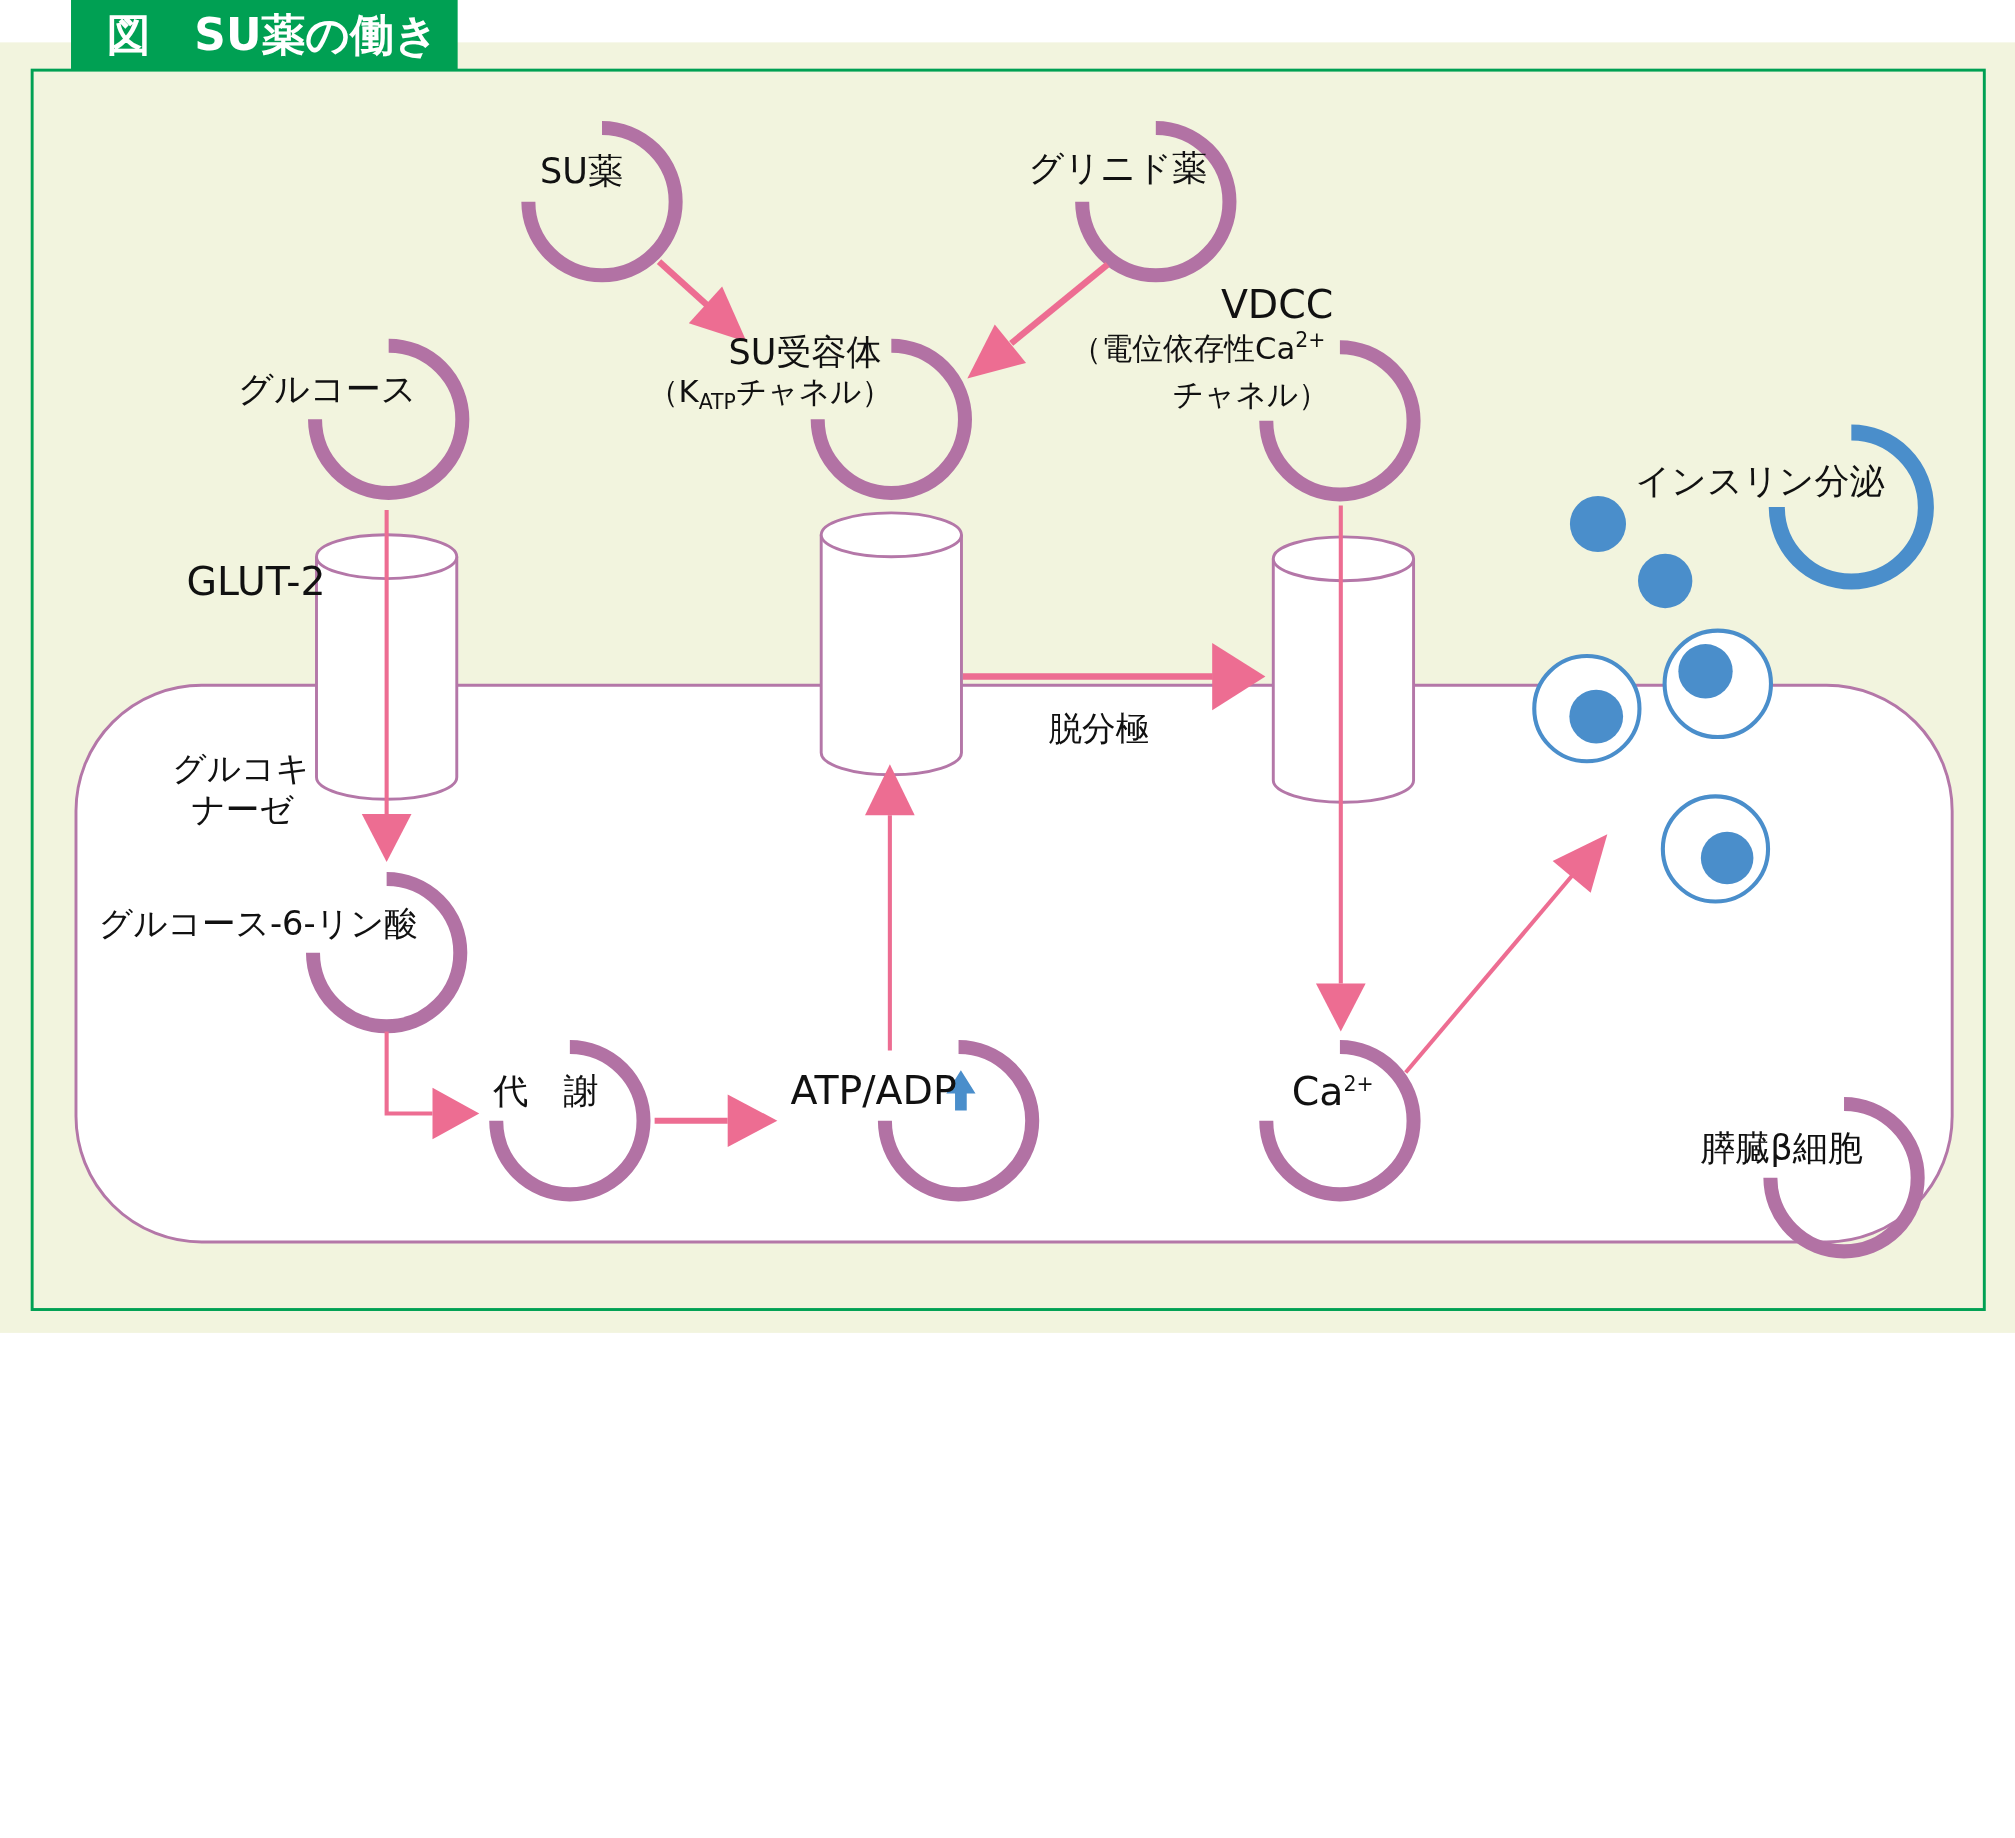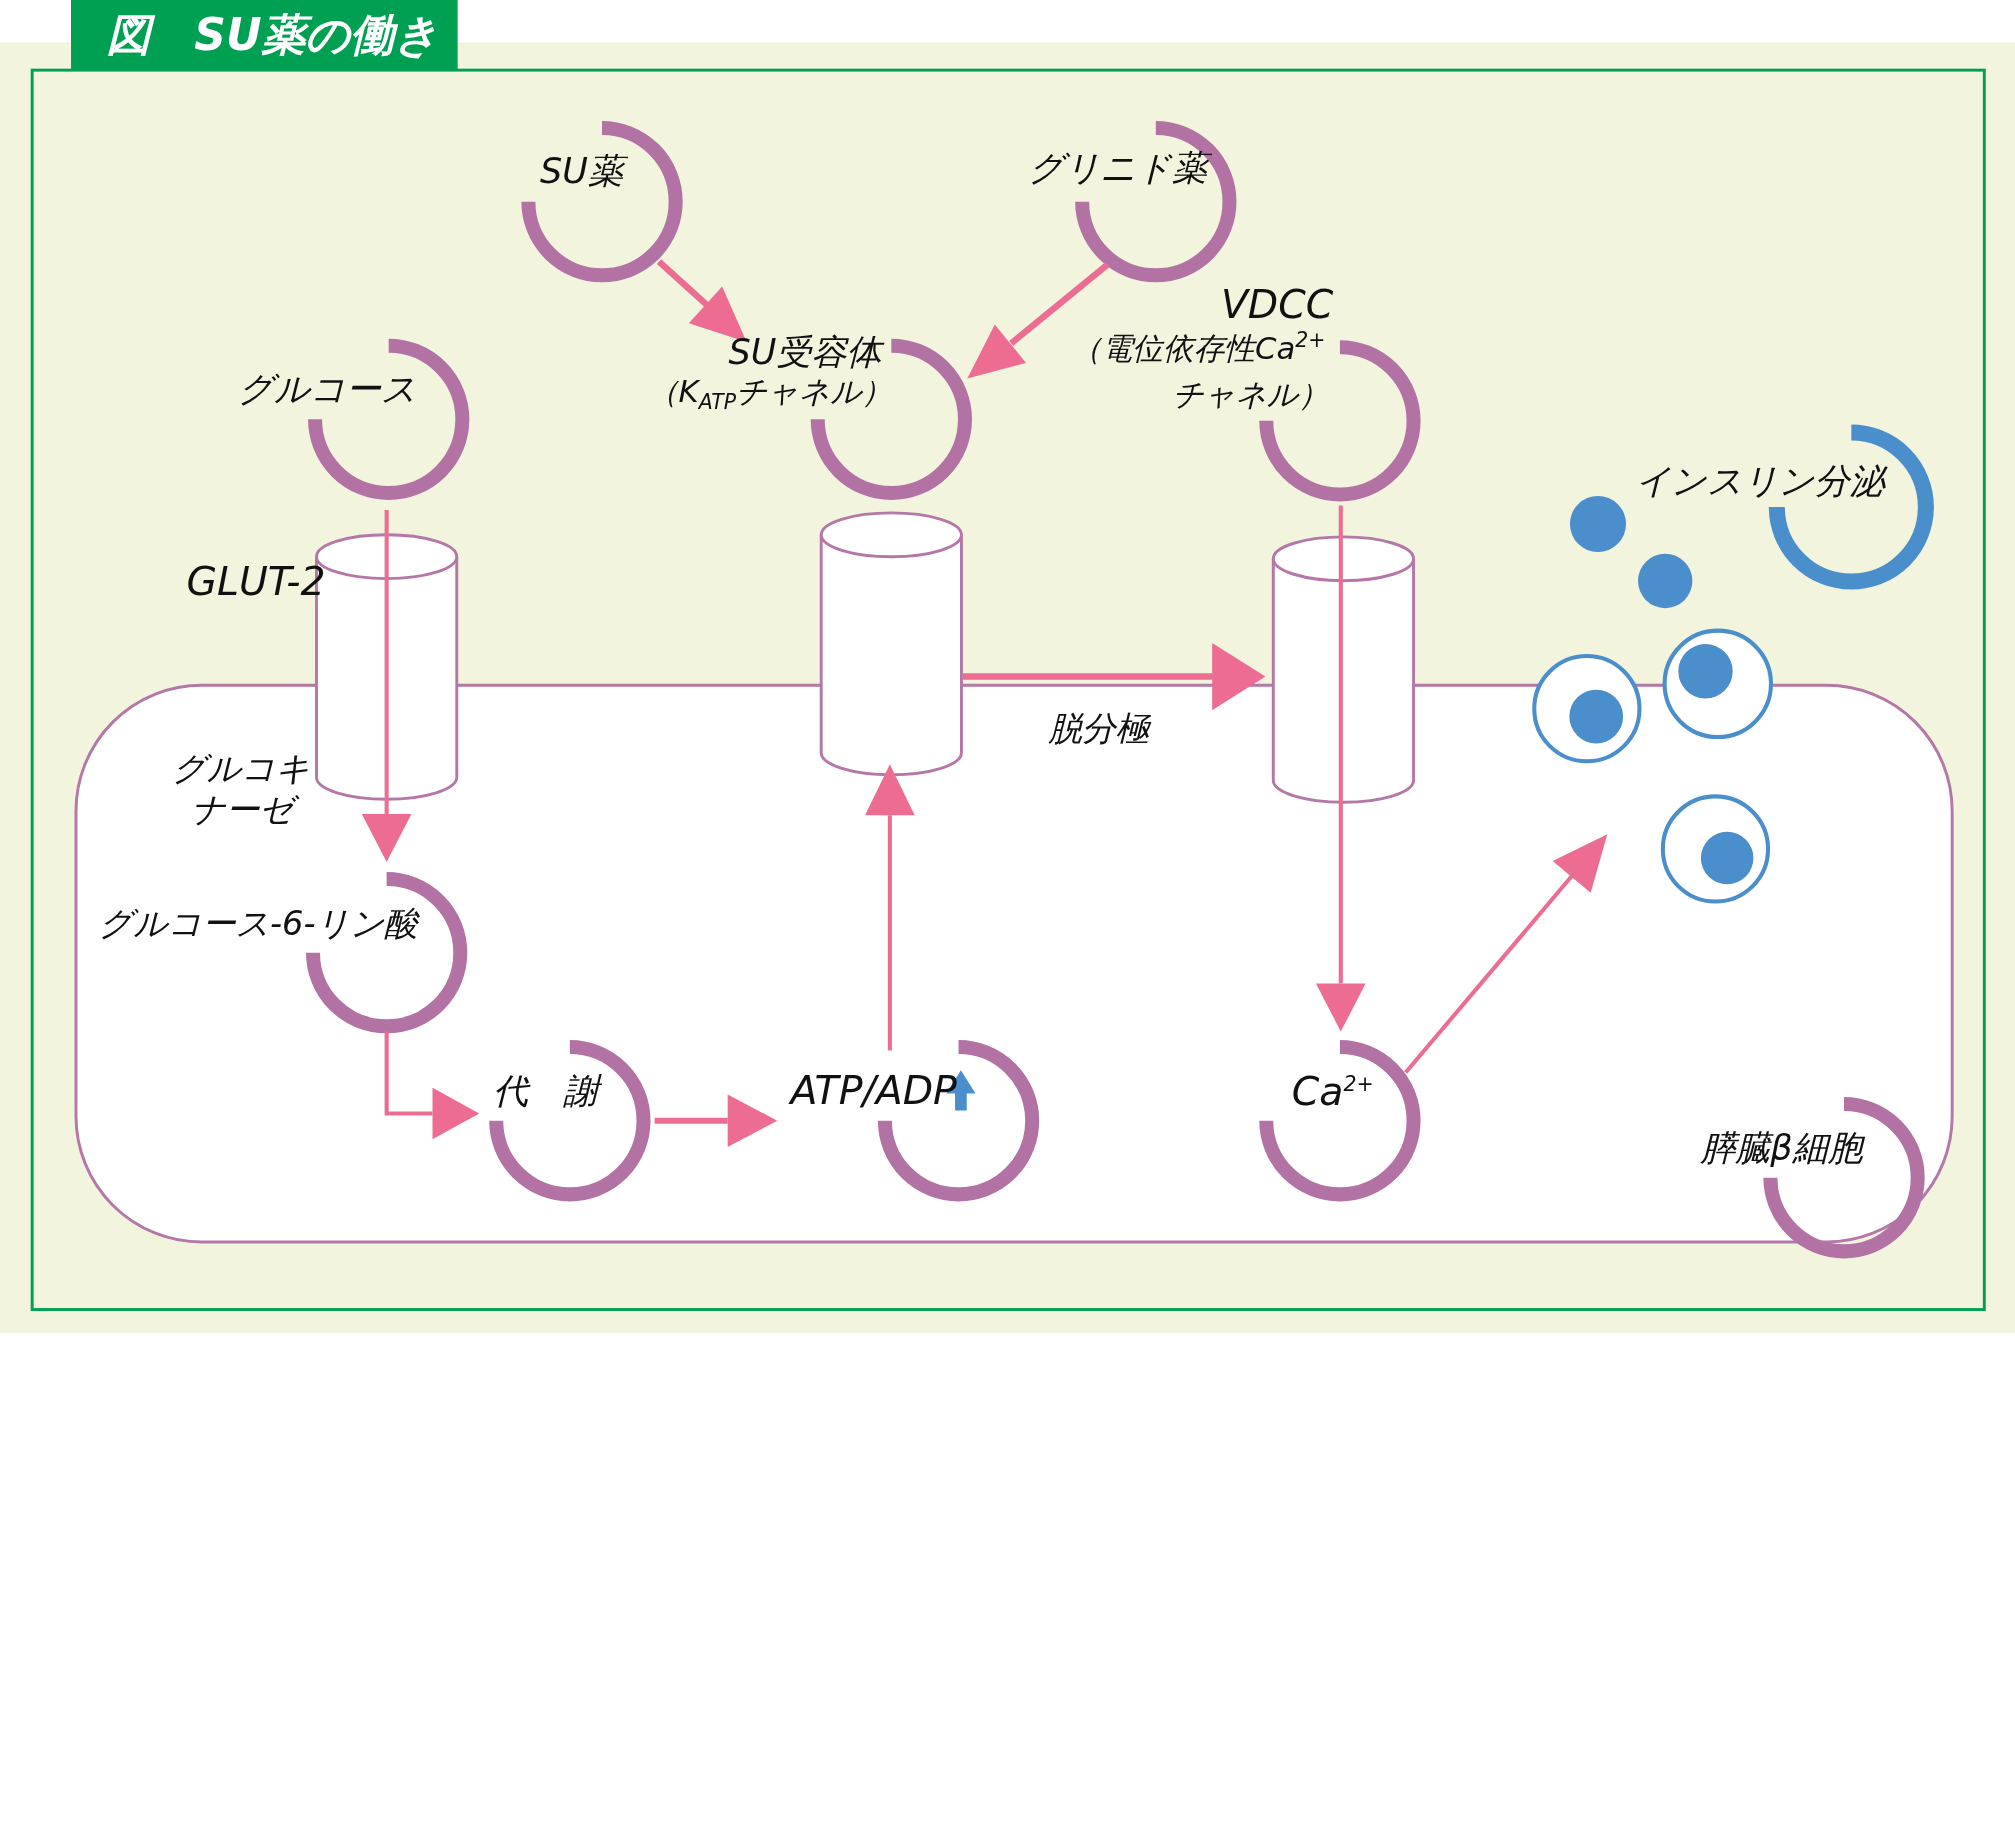--- a/index.html
+++ b/index.html
@@ -1,16 +1,16 @@
 <!DOCTYPE html>
 <html style="font-size:6.4px"><head>
 <meta charset="utf-8">
 <style>
   html,body{margin:0;padding:0;background:#ffffff;}
-  .stage{width:100%;max-width:100%;font-style:italic;}
+  .stage{width:100%;max-width:100%;}
   svg{display:block;width:100%;height:auto;}
   text{font-family:"DejaVu Sans","Liberation Sans",sans-serif;fill:#111111;}
   .t-title{fill:#ffffff;font-weight:bold;font-size:150px;}
   .t-label{font-size:120px;}
   .t-latin{font-size:135px;}
   .t-paren{font-size:105px;}
   .t-sub{font-size:70px;}
   .t-small{font-size:115px;}
   .ring{fill:none;stroke:#b272a4;stroke-width:48;}
   .ring-blue{fill:none;stroke:#4a8ecb;stroke-width:55;}

